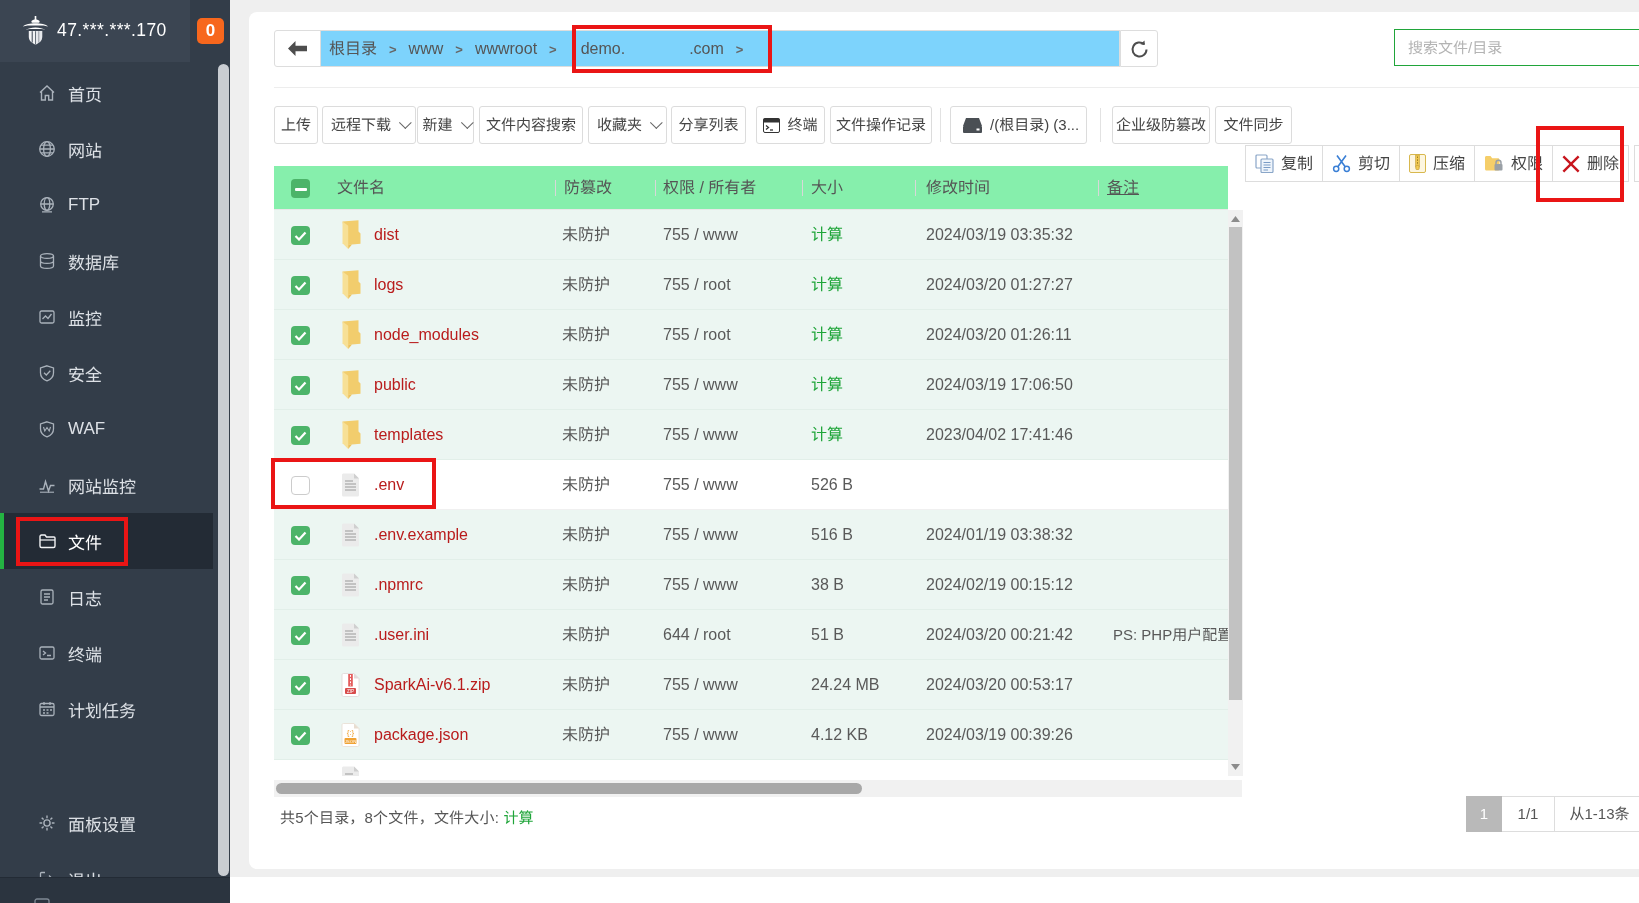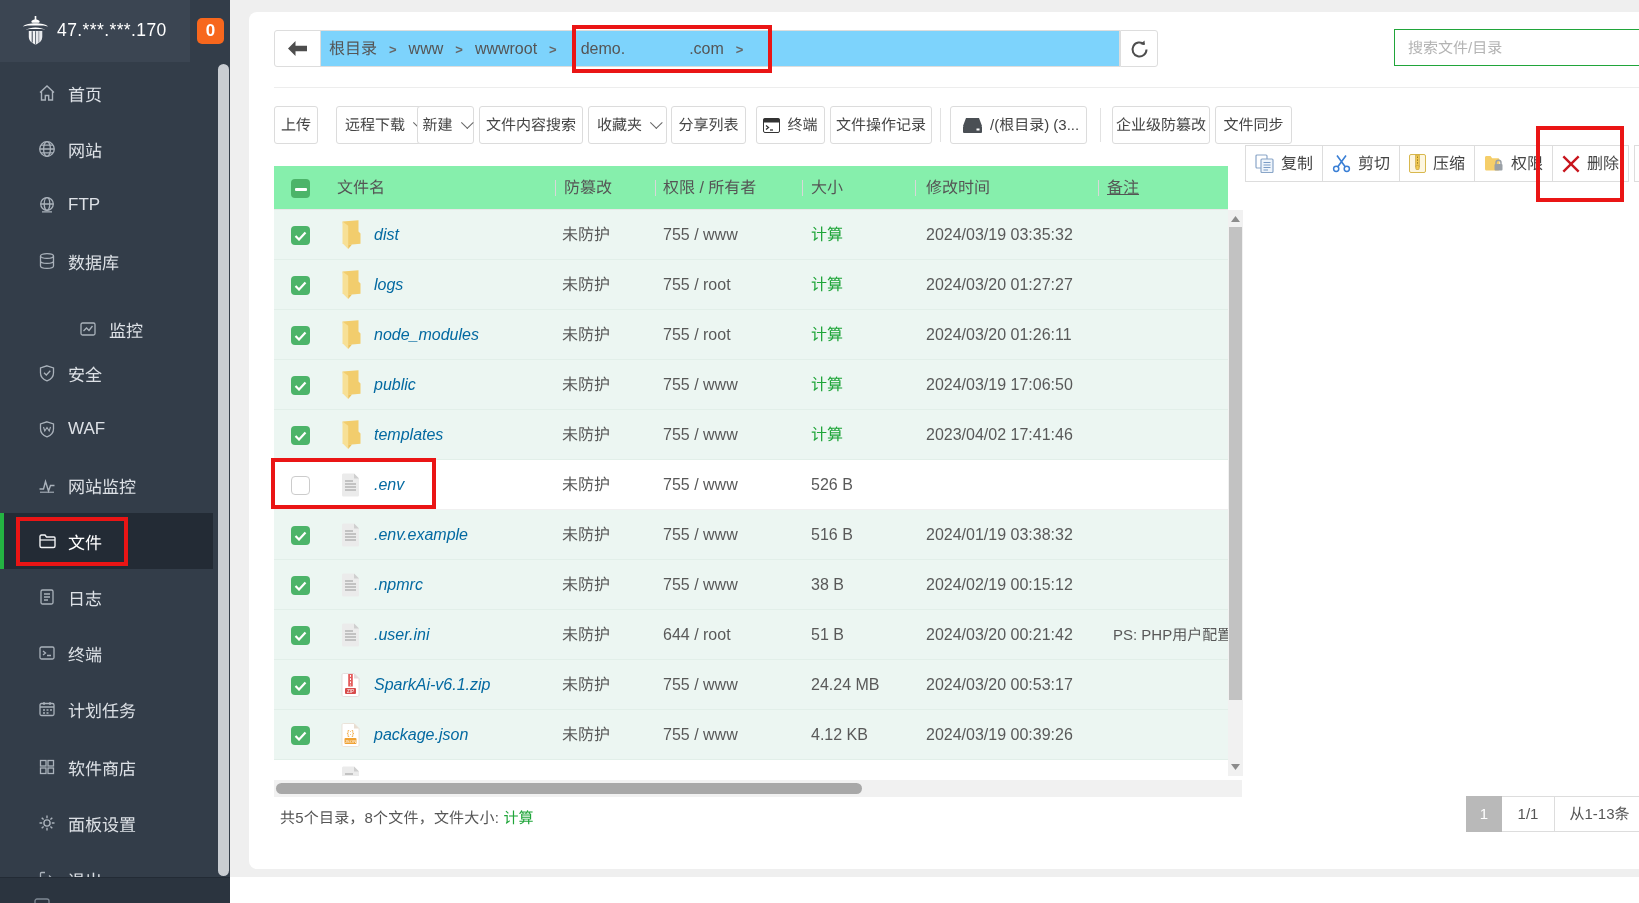--- a/index.html
+++ b/index.html
@@ -39,21 +39,21 @@
 .abtn:first-child{border-left:none;}
 .abtn svg{margin-right:7px;flex:none;}
 
 #thead{position:absolute;left:274px;top:166px;width:954px;height:44px;background:#86efac;border-bottom:1px solid #e8e8e8;}
 .hsep{position:absolute;top:14px;width:1px;height:16px;background:#d8d8d8;}
 .hlab{position:absolute;top:0;height:44px;line-height:44px;font-size:16px;color:#555;}
 #tbody{position:absolute;left:274px;top:210px;width:954px;height:566px;overflow:hidden;background:#fff;}
 .row{position:absolute;left:0;width:954px;height:50px;background:#ecf6f2;border-bottom:1px solid #e2efe9;}
 .row.plain{background:#fff;border-bottom:1px solid #f0f0f0;}
 .cell{position:absolute;top:0;height:50px;line-height:50px;font-size:16px;color:#595959;white-space:nowrap;}
-.fname{font-size:16px;color:#0369a1;font-style:italic;}
+.fname{font-size:16px;color:#b91c1c;}
 .green{color:#20a53a;}
 .cb{position:absolute;left:17px;top:16px;width:19px;height:19px;border-radius:4px;}
 .cb.on{background:#4cb469;}
 .cb.off{background:#fff;border:1px solid #ccc;}
 
 #vscroll{position:absolute;left:1228px;top:210px;width:15px;height:566px;background:#f1f1f1;}
 #vthumb{position:absolute;left:1px;top:17px;width:13px;height:473px;background:#c2c2c2;}
 #hscroll{position:absolute;left:274px;top:780px;width:968px;height:17px;background:#f1f1f1;}
 #hthumb{position:absolute;left:2px;top:3px;width:586px;height:11px;background:#a8a8a8;border-radius:6px;}
 
@@ -104,21 +104,21 @@
       </svg>
       <div class="tx">FTP</div>
     </div>
   <div class="mi" style="top:233px;">
       <svg class="ic" viewBox="0 0 18 18" fill="none" stroke="#aab2bb" stroke-width="1.3">
         <ellipse cx="9" cy="4" rx="6.5" ry="2.4"></ellipse>
         <path d="M2.5 4 V14 c0 1.3 2.9 2.4 6.5 2.4 s6.5 -1.1 6.5 -2.4 V4 M2.5 9 c0 1.3 2.9 2.4 6.5 2.4 s6.5 -1.1 6.5 -2.4"></path>
       </svg>
       <div class="tx">数据库</div>
     </div>
-  <div class="mi" style="top:301px;margin-left:41px;">
+  <div class="mi" style="top:289px;">
       <svg class="ic" viewBox="0 0 18 18" fill="none" stroke="#aab2bb" stroke-width="1.3">
         <rect x="2" y="3" width="14" height="12" rx="1.5"></rect>
         <path d="M4.5 11 L7.5 8 L10 10.5 L13.5 6"></path>
       </svg>
       <div class="tx">监控</div>
     </div>
   <div class="mi" style="top:345px;">
       <svg class="ic" viewBox="0 0 18 18" fill="none" stroke="#aab2bb" stroke-width="1.3">
         <path d="M9 1.8 L15.5 4 V9 c0 4 -3 6.5 -6.5 7.8 C5.5 15.5 2.5 13 2.5 9 V4 Z"></path>
         <path d="M6 8.8 L8.3 11 L12.3 6.8"></path>
@@ -159,29 +159,20 @@
         <path d="M5 7 L7.5 9 L5 11 M9 11.5 H13"></path>
       </svg>
       <div class="tx">终端</div>
     </div>
   <div class="mi" style="top:681px;">
       <svg class="ic" viewBox="0 0 18 18" fill="none" stroke="#aab2bb" stroke-width="1.3">
         <rect x="2" y="3.5" width="14" height="12" rx="1.5"></rect>
         <path d="M2 7 H16 M6 2 V5 M12 2 V5 M5 10 H7 M8.5 10 H10.5 M12 10 H14 M5 13 H7 M8.5 13 H10.5"></path>
       </svg>
       <div class="tx">计划任务</div>
-    </div>
-  <div class="mi" style="top:739px;">
-      <svg class="ic" viewBox="0 0 18 18" fill="none" stroke="#aab2bb" stroke-width="1.3">
-        <rect x="2.5" y="2.5" width="5.5" height="5.5"></rect>
-        <rect x="10" y="2.5" width="5.5" height="5.5"></rect>
-        <rect x="2.5" y="10" width="5.5" height="5.5"></rect>
-        <rect x="10" y="10" width="5.5" height="5.5"></rect>
-      </svg>
-      <div class="tx">软件商店</div>
     </div>
   <div class="mi" style="top:795px;">
       <svg class="ic" viewBox="0 0 18 18" fill="none" stroke="#aab2bb" stroke-width="1.4">
         <circle cx="9" cy="9" r="3.1"></circle>
         <path d="M9 1.5 V4.2 M9 13.8 V16.5 M16.5 9 H13.8 M4.2 9 H1.5 M14.3 3.7 L12.4 5.6 M5.6 12.4 L3.7 14.3 M14.3 14.3 L12.4 12.4 M5.6 5.6 L3.7 3.7"></path>
       </svg>
       <div class="tx">面板设置</div>
     </div>
   <div class="mi" style="top:851px;">
       <svg class="ic" viewBox="0 0 18 18" fill="none" stroke="#aab2bb" stroke-width="1.3">
@@ -206,21 +197,21 @@
 <div id="refbtn">
     <svg style="position:absolute;left:8px;top:8px;" width="21" height="21" viewBox="0 0 21 21" fill="none">
       <path d="M17.5 10.5 a7 7 0 1 1 -2.3 -5.2" stroke="#4d4d4d" stroke-width="2"></path>
       <path d="M15.5 1.5 L15.8 6 L11.5 5.2 Z" fill="#4d4d4d"></path>
     </svg>
   </div>
 <div id="search">搜索文件/目录</div>
 <div id="hr1"></div>
 
 <div class="tbtn" style="left:274px;width:44px;">上传</div>
-<div class="tbtn" style="left:336px;width:94px;">远程下载<span class="caret"></span></div>
+<div class="tbtn" style="left:322px;width:94px;">远程下载<span class="caret"></span></div>
 <div class="tbtn" style="left:417px;width:57px;">新建<span class="caret"></span></div>
 <div class="tbtn" style="left:479px;width:104px;">文件内容搜索</div>
 <div class="tbtn" style="left:588px;width:79px;">收藏夹<span class="caret"></span></div>
 <div class="tbtn" style="left:671px;width:75px;">分享列表</div>
 <div class="tbtn" style="left:756px;width:69px;"><svg style="vertical-align:-3px;margin-right:7px;" width="17" height="15" viewBox="0 0 17 15">
       <rect x="0.5" y="0.5" width="16" height="14" rx="1.5" fill="#fff" stroke="#333"></rect>
       <rect x="0.5" y="0.5" width="16" height="4" fill="#333"></rect>
       <path d="M3 7.5 L5.5 9.5 L3 11.5" stroke="#333" stroke-width="1.3" fill="none"></path>
       <path d="M7 12 H10" stroke="#333" stroke-width="1.3"></path>
     </svg>终端</div>

